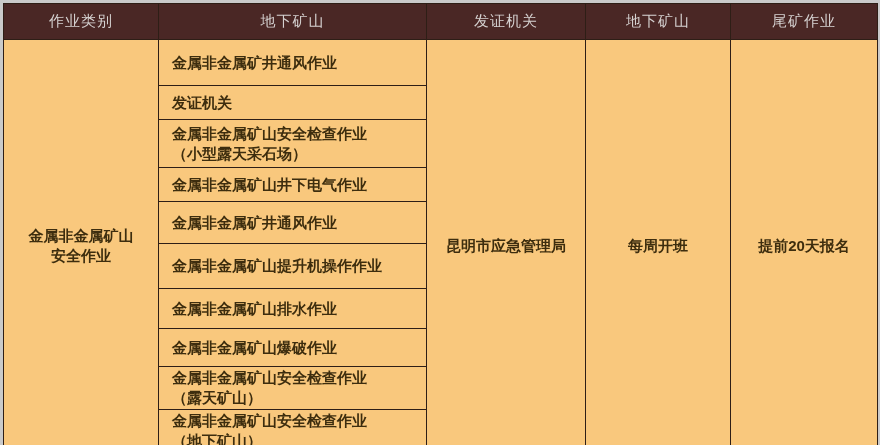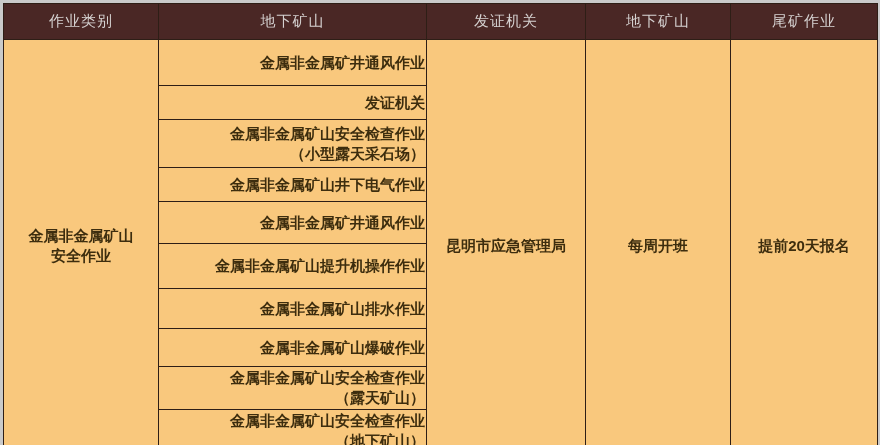--- a/index.html
+++ b/index.html
@@ -47,21 +47,21 @@
     color: #3d2d0e;
     font-weight: 700;
     vertical-align: middle;
     line-height: 20px;
   }
   td.center {
     text-align: center;
     white-space: pre-line;
   }
   td.item {
-    text-align: right;
+    text-align: left;
     padding-left: 13px;
     white-space: pre-line;
   }
   tr.r1  { height: 46px; }
   tr.r2  { height: 34px; }
   tr.r3  { height: 48px; }
   tr.r4  { height: 34px; }
   tr.r5  { height: 42px; }
   tr.r6  { height: 45px; }
   tr.r7  { height: 40px; }

